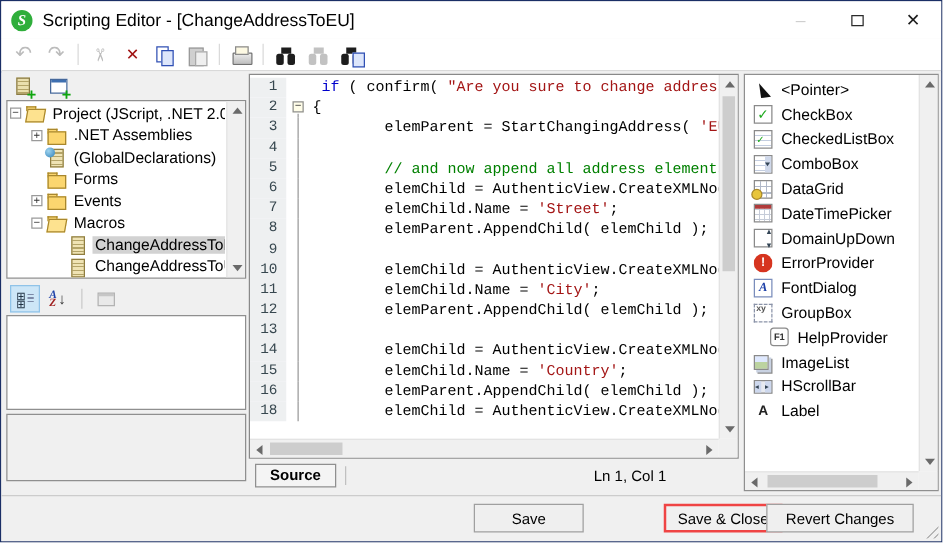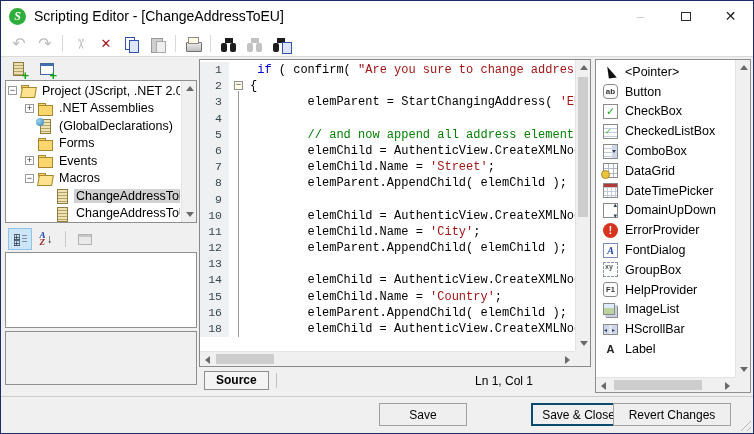--- a/index.html
+++ b/index.html
@@ -129,35 +129,35 @@
   .tc-datagrid{border-color:#8a8a8a;background:repeating-linear-gradient(90deg,transparent 0 4px,#b0b8c8 4px 5px),repeating-linear-gradient(transparent 0 4px,#b0b8c8 4px 5px),#fff;}
   .tc-datagrid::before{content:"";position:absolute;left:-3px;bottom:-2px;width:7px;height:7px;border-radius:50%;background:#e8c53a;border:1px solid #a8882a;}
   .tc-datetimepicker{border-color:#8a8a8a;background:repeating-linear-gradient(90deg,transparent 0 3px,#c6ccd8 3px 4px),repeating-linear-gradient(transparent 0 3px,#c6ccd8 3px 4px),#fff;}
   .tc-datetimepicker::before{content:"";position:absolute;left:0;top:0;right:0;height:3px;background:#b03a3a;}
   .tc-domainupdown{border-color:#8a8a8a;background:#fff;}
   .tc-domainupdown::before{content:"▴";position:absolute;right:0;top:-3px;font-size:7px;color:#345;}
   .tc-domainupdown::after{content:"▾";position:absolute;right:0;bottom:-3px;font-size:7px;color:#345;}
   .tc-errorprovider{border-radius:50%;background:#d6341f;color:#fff;font-size:10px;}
   .tc-fontdialog{border-color:#7a8dbb;background:#fff;color:#1b3fa8;font-size:10px;font-style:italic;font-family:"Liberation Serif",serif;}
   .tc-groupbox{border:1px dashed #8a93a8;color:#555;font-size:7px;align-items:flex-start;justify-content:flex-start;padding-left:1px;}
-  .tc-helpprovider{border-color:#8a8a8a;border-radius:3px;background:#fdfdfd;font-size:7.5px;}
+  .tc-helpprovider{border-color:#8a8a8a;border-radius:3px;background:#fdfdfd;font-size:7.5px;margin-left:13px;}
   .tc-hscrollbar{border-color:#8a8a8a;background:#e7eaf0;height:11px;}
   .tc-hscrollbar::before{content:"◂";position:absolute;left:0;top:0;bottom:0;width:5px;background:#cdd8ee;font-size:6px;display:flex;align-items:center;color:#345;}
   .tc-hscrollbar::after{content:"▸";position:absolute;right:0;top:0;bottom:0;width:5px;background:#cdd8ee;font-size:6px;display:flex;align-items:center;color:#345;}
   .tc-imagelist{width:12px;height:12px;margin-right:10px;border-color:#8a8a8a;background:linear-gradient(#dfe9ff 0 45%,#bcd3a0 45% 100%);box-shadow:2px 2px 0 #c9d2e2,3px 3px 0 #8a8a8a;}
   .tc-label{font-size:11px;color:#222;}
   .tbx-vsb{position:absolute;right:0;top:0;bottom:15px;width:15px;background:#f0f0f0;border-left:1px solid #e3e3e3;}
   .tbx-hsb{position:absolute;left:0;right:15px;bottom:0;height:15px;background:#f0f0f0;border-top:1px solid #e3e3e3;}
   .tbx-hthumb{position:absolute;top:2px;bottom:2px;left:18px;width:88px;background:#cdcdcd;}
 
   
   .footer{position:absolute;left:0;right:0;bottom:0;height:37px;background:#f0f0f0;border-top:1px solid #cccccc;}
   .btn{position:absolute;top:6px;height:23px;background:#efefef;border:1px solid #9f9f9f;font-family:inherit;font-size:12px;color:#000;padding:0;}
   .btn-save{right:286px;width:88px;}
-  .btn-default{right:127px;width:95px;border:2px solid #0c4a6e;background:#f0f0f0;}
+  .btn-default{right:127px;width:95px;border:2px solid #ef4444;background:#f0f0f0;}
   .btn-revert{right:22px;width:118px;}
   .grip{position:absolute;right:2px;bottom:2px;width:13px;height:13px;
         background:repeating-linear-gradient(135deg,transparent 0 3px,#b5b5b5 3px 4px);
         clip-path:polygon(100% 0,100% 100%,0 100%);}
 </style>
 </head>
 <body>
 
 <div id="win">
 
@@ -398,24 +398,20 @@
       </div>
     </div>
 
     <div class="toolbox">
       <div id="tbx-list">
           <div class="tbx-row">
             <span class="tc tc-pointer"></span>
             <span class="tbx-label">&lt;Pointer&gt;</span>
           </div>
           <div class="tbx-row">
-            <span class="tc tc-button">ab</span>
-            <span class="tbx-label">Button</span>
-          </div>
-          <div class="tbx-row">
             <span class="tc tc-checkbox">✓</span>
             <span class="tbx-label">CheckBox</span>
           </div>
           <div class="tbx-row">
             <span class="tc tc-checkedlistbox">✓</span>
             <span class="tbx-label">CheckedListBox</span>
           </div>
           <div class="tbx-row">
             <span class="tc tc-combobox"></span>
             <span class="tbx-label">ComboBox</span>

